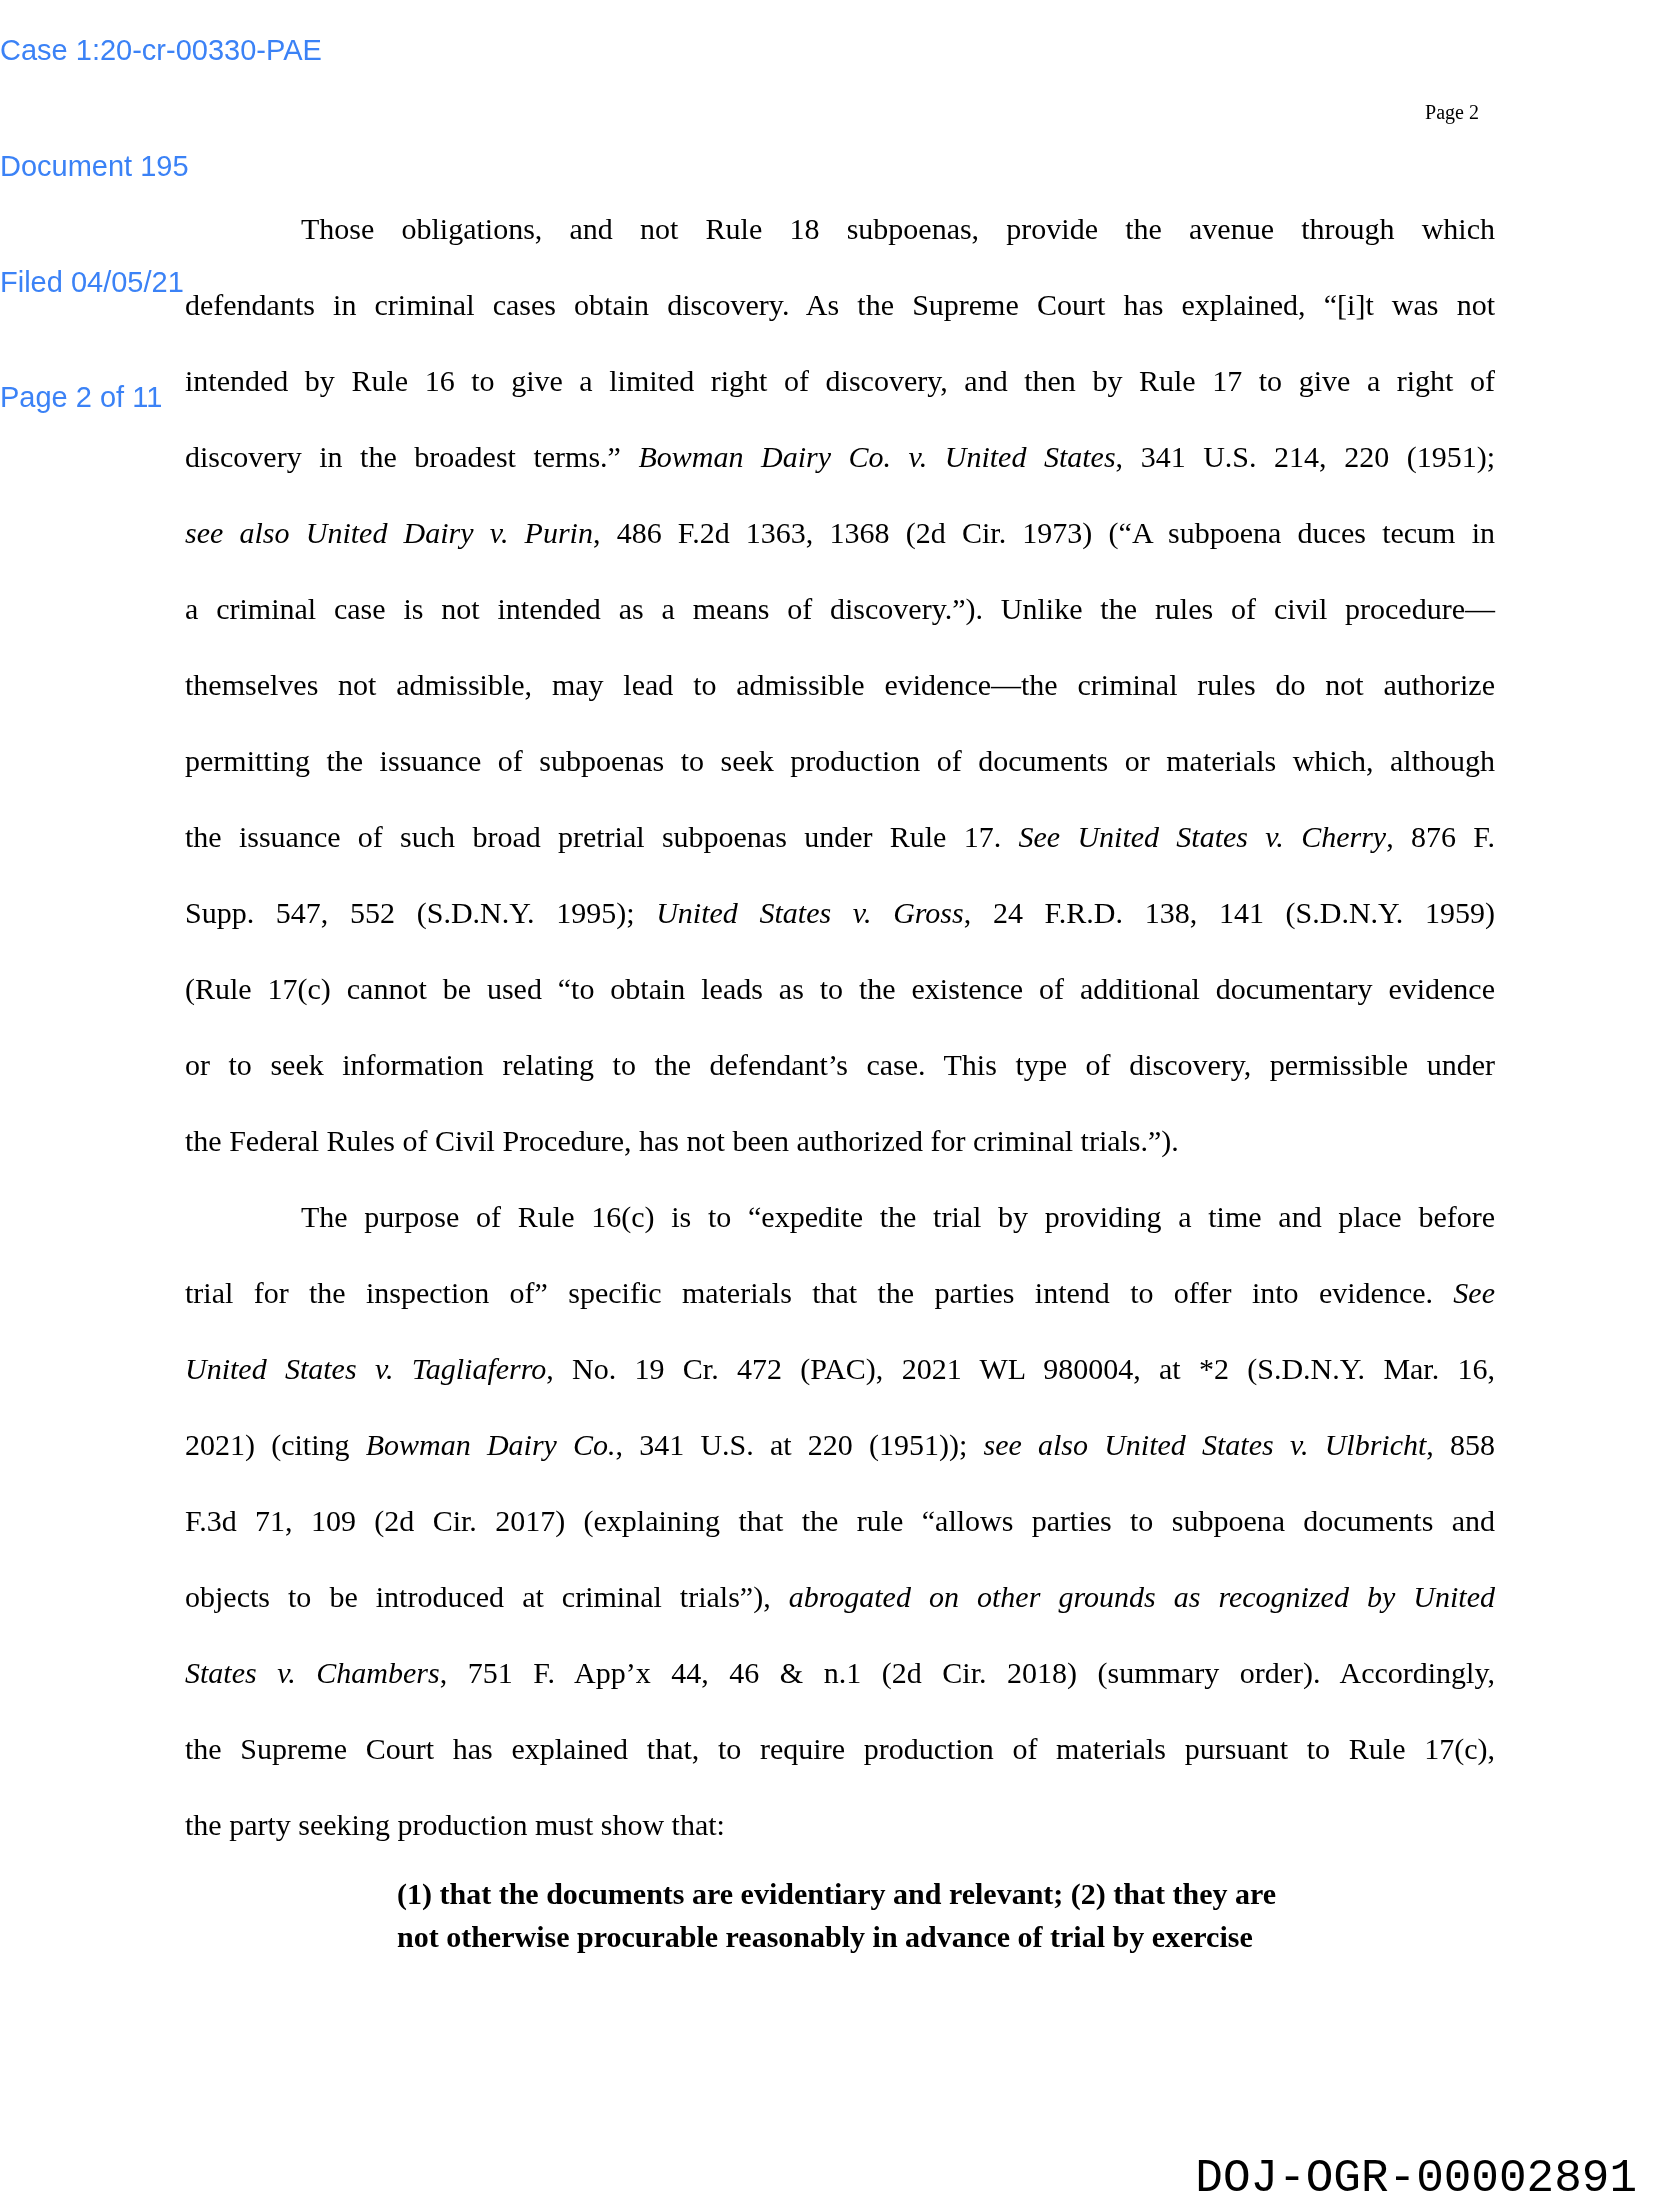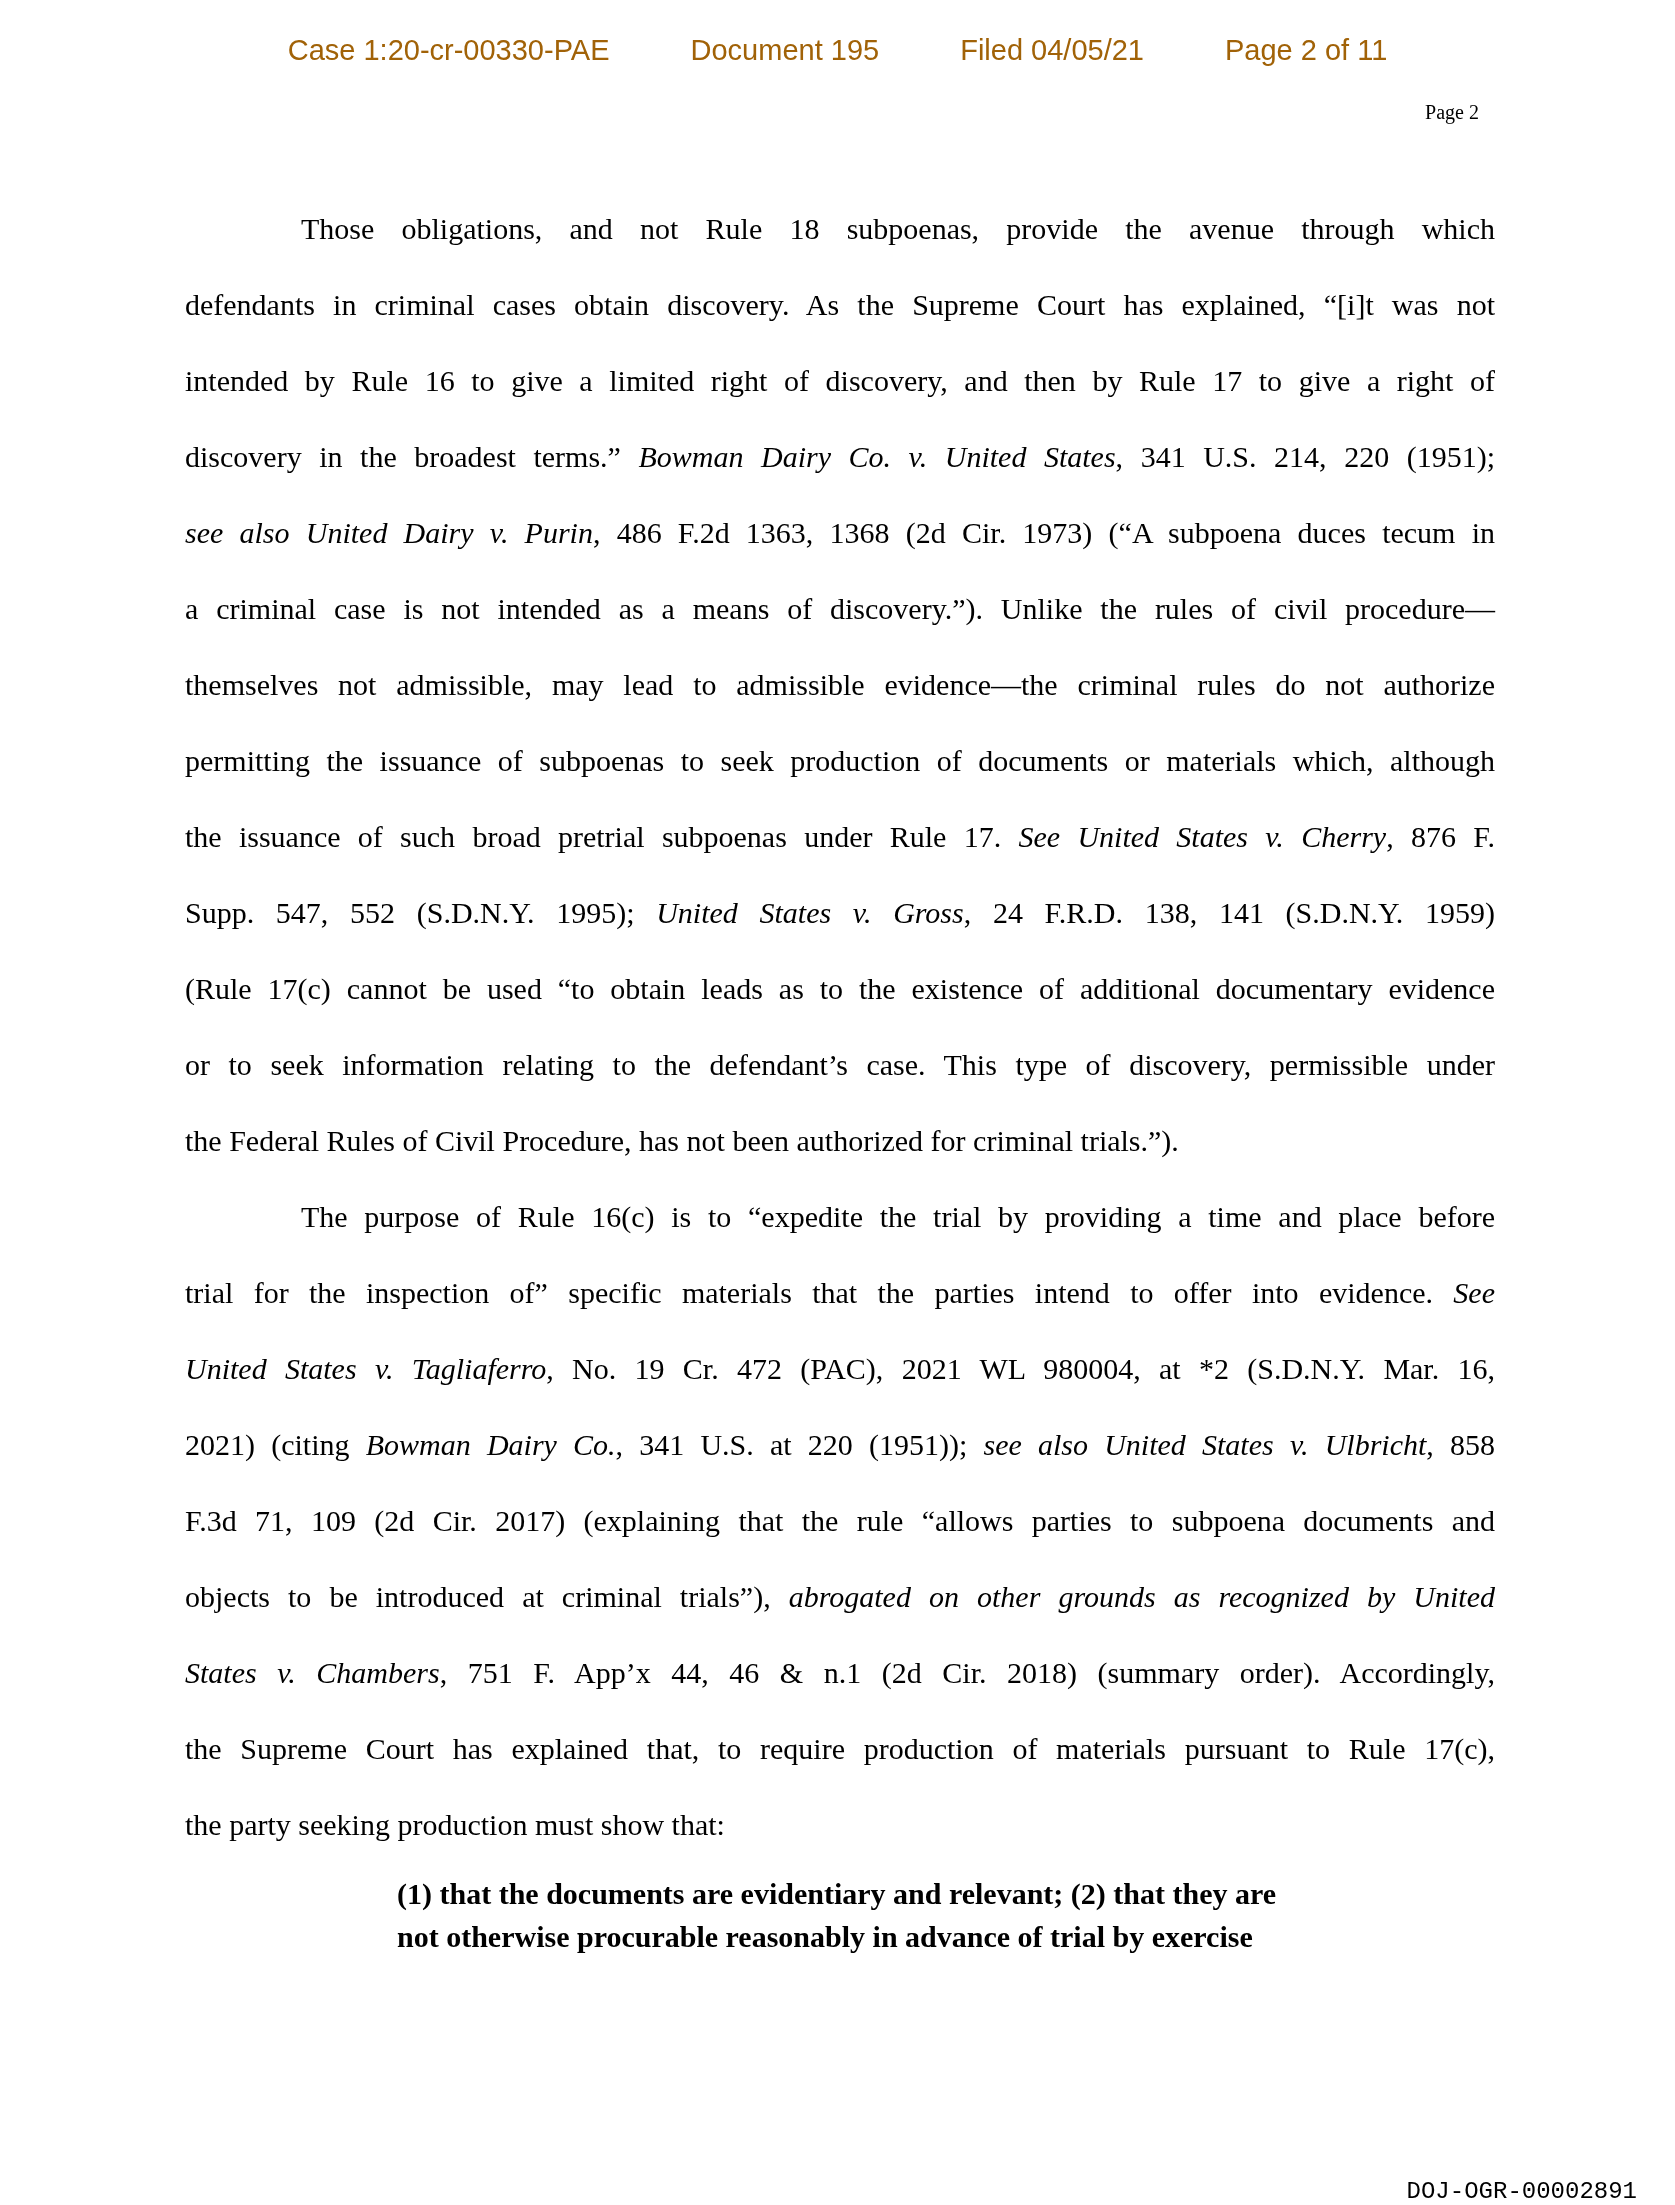--- a/index.html
+++ b/index.html
@@ -39,30 +39,30 @@
   .bq{ margin-top:9.2px; margin-left:212px; width:959px;font-weight:bold; }
   .bq .line{
     line-height:43px;
     text-align:left;
     white-space:nowrap;
   }
   
   #bates{
     position:absolute;right:38px;bottom:0px;
     font-family:"Liberation Mono",monospace;
-    font-size:24px;line-height:1.1;
+    font-size:46px;line-height:1.1;
   }
   i{font-style:italic;}
 </style>
 </head>
 <body>
 
 <div id="page" style="color: rgb(0, 0, 0);">
 
-  <div id="ecf-header" style="color: #a16207;">
+  <div id="ecf-header" style="color: #3b82f6; flex-direction: column;">
     <span>Case 1:20-cr-00330-PAE</span>
     <span>Document 195</span>
     <span>Filed 04/05/21</span>
     <span>Page 2 of 11</span>
   </div>
 
   <div id="page-number">Page 2</div>
 
   <div id="body-text">
     <div class="para">

